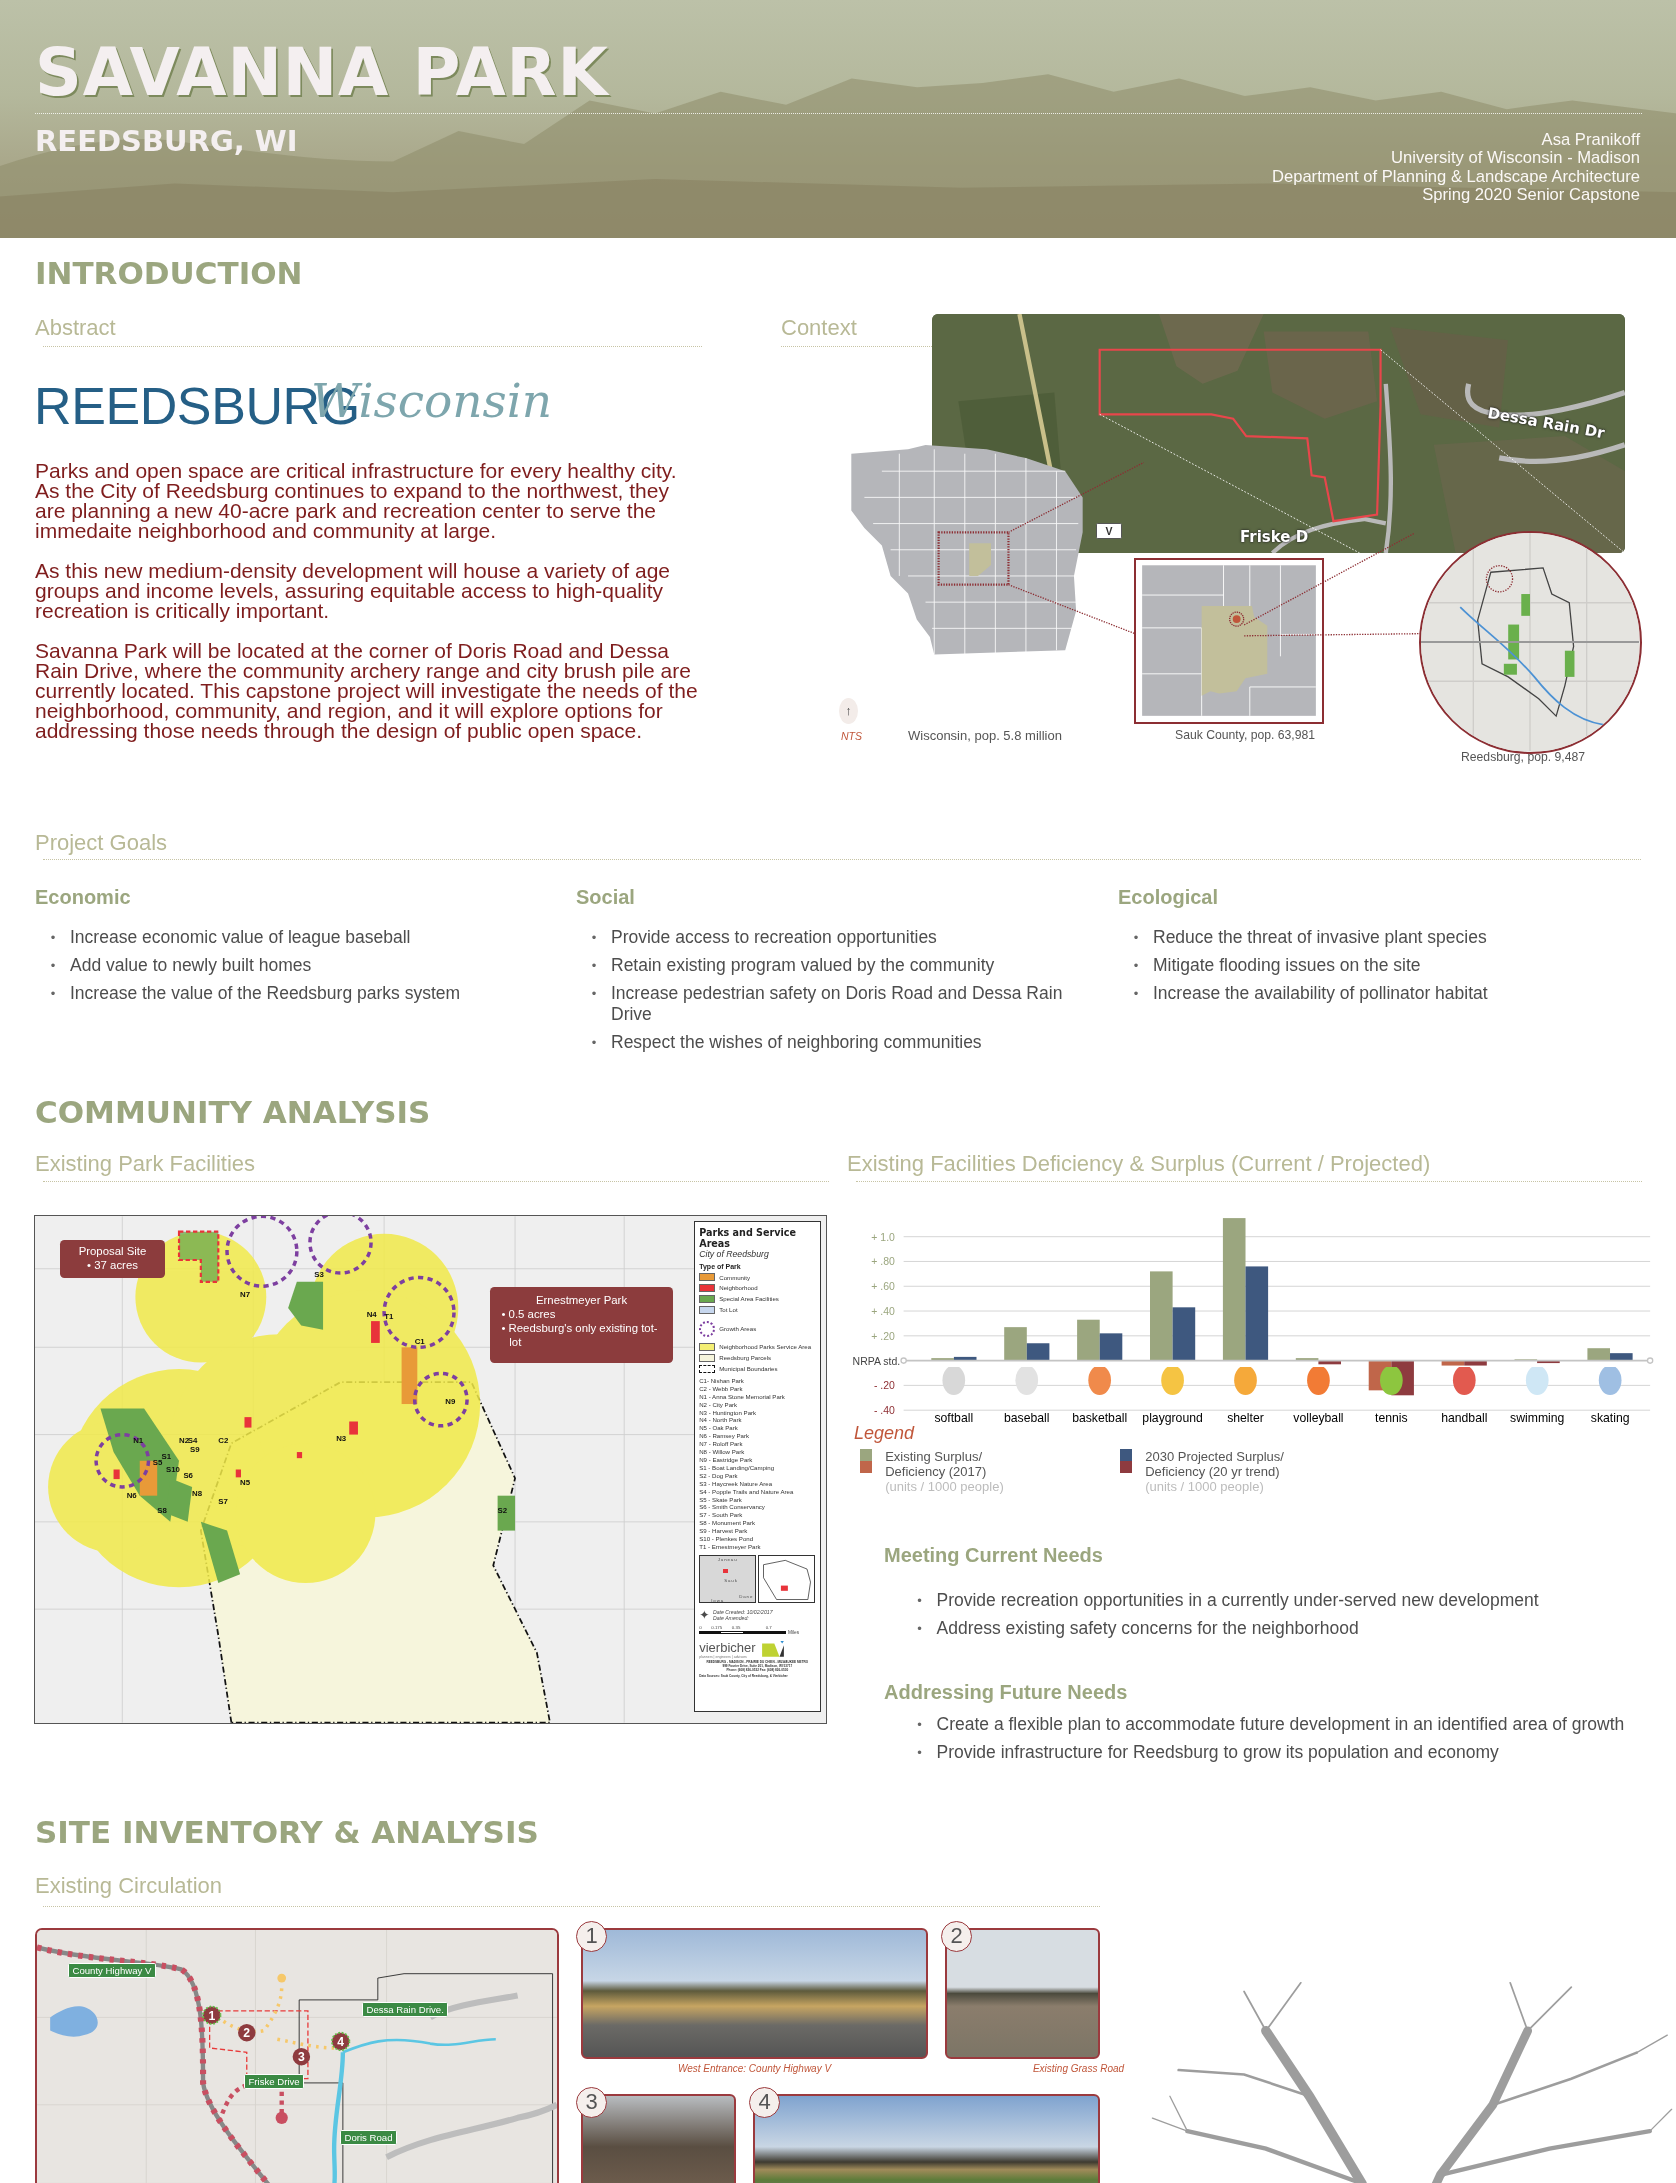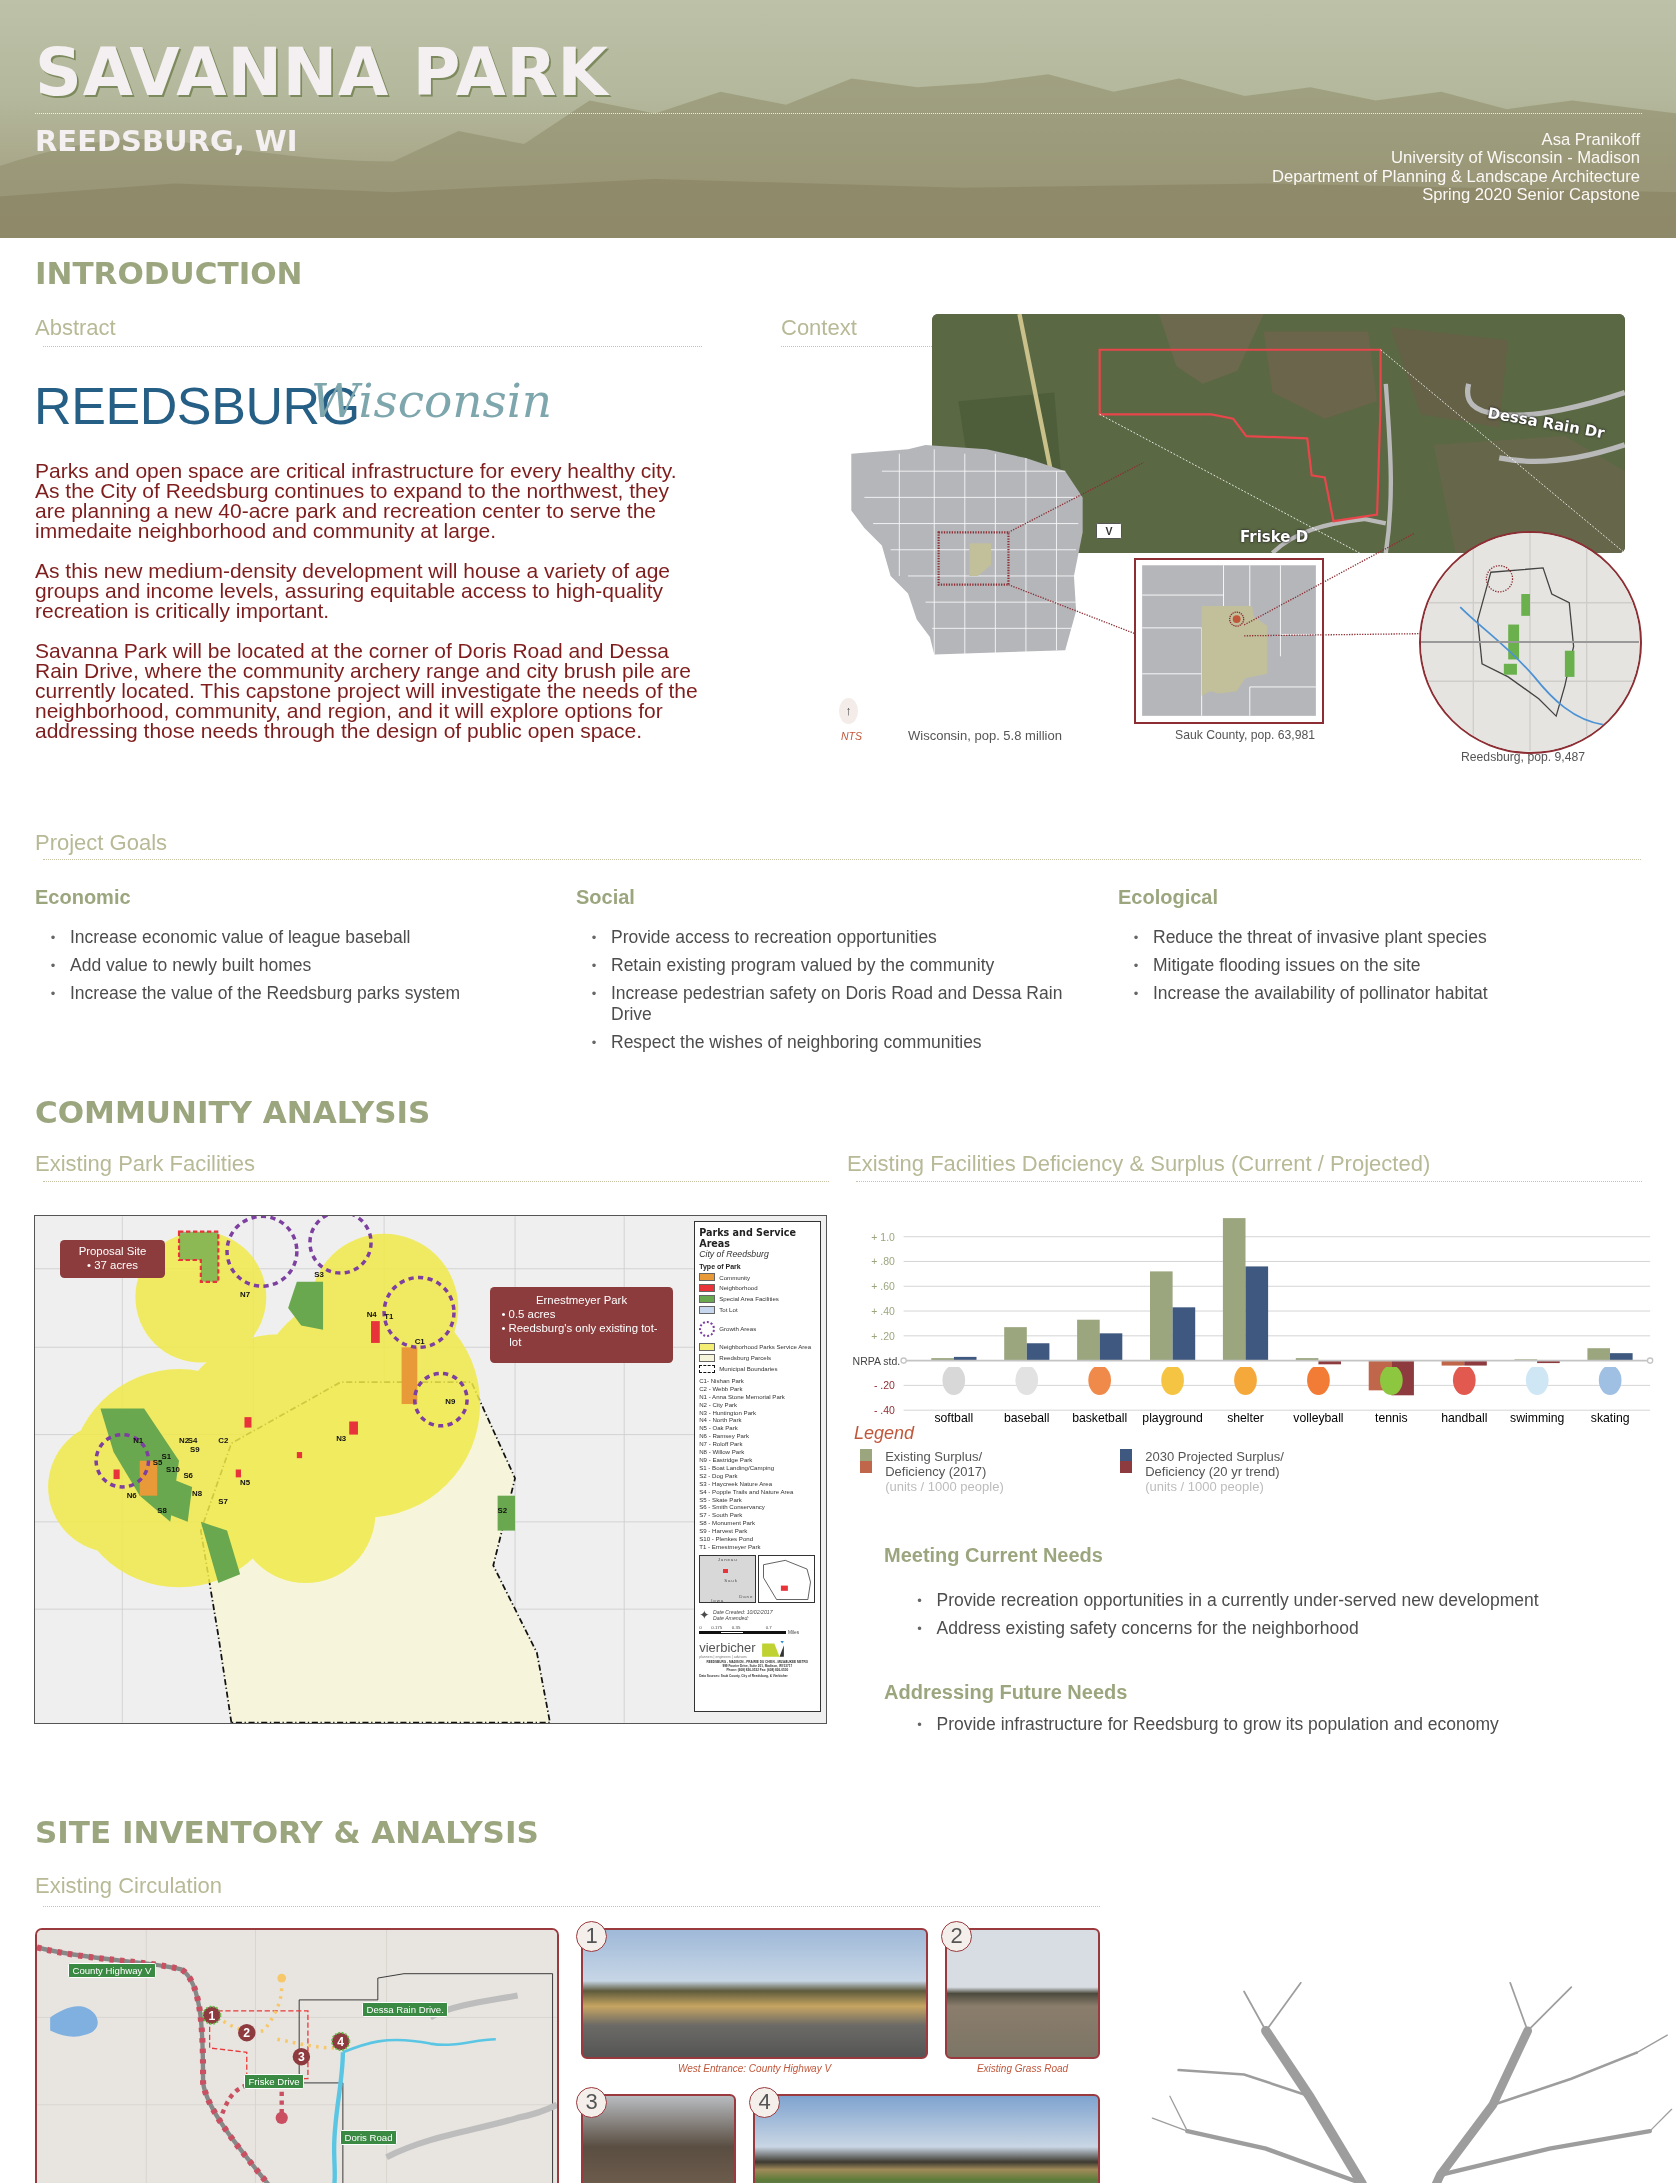--- a/index.html
+++ b/index.html
@@ -506,20 +506,21 @@
 <div class="abs" style="left:884px; top:1544px; width:769px;">
   <div class="goal-head">Meeting Current Needs</div>
   <ul class="bullets" style="margin-top:23px; padding-left:17.5px;">
     <li>Provide recreation opportunities in a currently under-served new development</li>
     <li>Address existing safety concerns for the neighborhood</li>
   </ul>
 </div>
 <div class="abs" style="left:884px; top:1681px; width:769px;">
   <div class="goal-head">Addressing Future Needs</div>
   <ul class="bullets" style="margin-top:9.6px; padding-left:17.5px;">
+    <li>Create a flexible plan to accommodate future development in an identified area of growth</li>
     <li>Provide infrastructure for Reedsburg to grow its population and economy</li>
   </ul>
 </div>
 
 <div class="abs h-section" style="left:35px; top:1814px;">SITE INVENTORY &amp; ANALYSIS</div>
 <div class="abs h-sub" style="left:35px; top:1873px;">Existing Circulation</div>
 <div class="abs dotline" style="left:43px; top:1906px; width:1057px;"></div>
 
 <div id="circ-map" class="abs">
   <svg width="520" height="308" viewBox="0 0 1190 705">
@@ -562,21 +563,21 @@
   <div class="road-tag" style="left:303px; top:200px;">Doris Road</div>
   
 </div>
 
 <div class="photo" style="left:581px; top:1928px; width:347px; height:131px; background:linear-gradient(180deg,#9fb9d8 0%,#c7d6e6 40%,#5d5a3c 48%,#c7a562 60%,#6b6a66 75%,#555 100%);"></div>
 <div class="photo-num" style="left:576px; top:1921px;">1</div>
 <div class="photo-cap" style="left:581px; top:2063px; width:347px;">West Entrance: County Highway V</div>
 
 <div class="photo" style="left:945px; top:1928px; width:155px; height:131px; background:linear-gradient(180deg,#d7dde2 0%,#d7dde2 45%,#4b4a3d 50%,#8b7d6c 60%,#7c7566 100%);"></div>
 <div class="photo-num" style="left:941px; top:1921px;">2</div>
-<div class="photo-cap" style="left:945px; top:2063px; width:155px;">Existing Grass Road</div>
+<div class="photo-cap" style="left:1001px; top:2063px; width:155px;">Existing Grass Road</div>
 
 <div class="photo" style="left:581px; top:2094px; width:155px; height:131px; background:linear-gradient(180deg,#b8bcc0 0%,#5a4e42 40%,#6d5c4c 70%,#8a7a68 100%);"></div>
 <div class="photo-num" style="left:576px; top:2087px;">3</div>
 
 <div class="photo" style="left:753px; top:2094px; width:347px; height:131px; background:linear-gradient(180deg,#7fa3cf 0%,#c9d6e4 40%,#3e3a30 52%,#a08b5a 58%,#5e7c3a 66%,#6f6f6f 80%,#5d5d5d 100%);"></div>
 <div class="photo-num" style="left:749px; top:2087px;">4</div>
 
 <svg class="abs" style="left:1135px; top:1965px;" width="541" height="437" viewBox="0 0 1240 1000">
   <g stroke="#8d8d8d" fill="none" stroke-linecap="round" opacity="0.85">
     <path d="M620 1000 L600 700 L520 500 L400 300 L300 150" stroke-width="22"></path>

